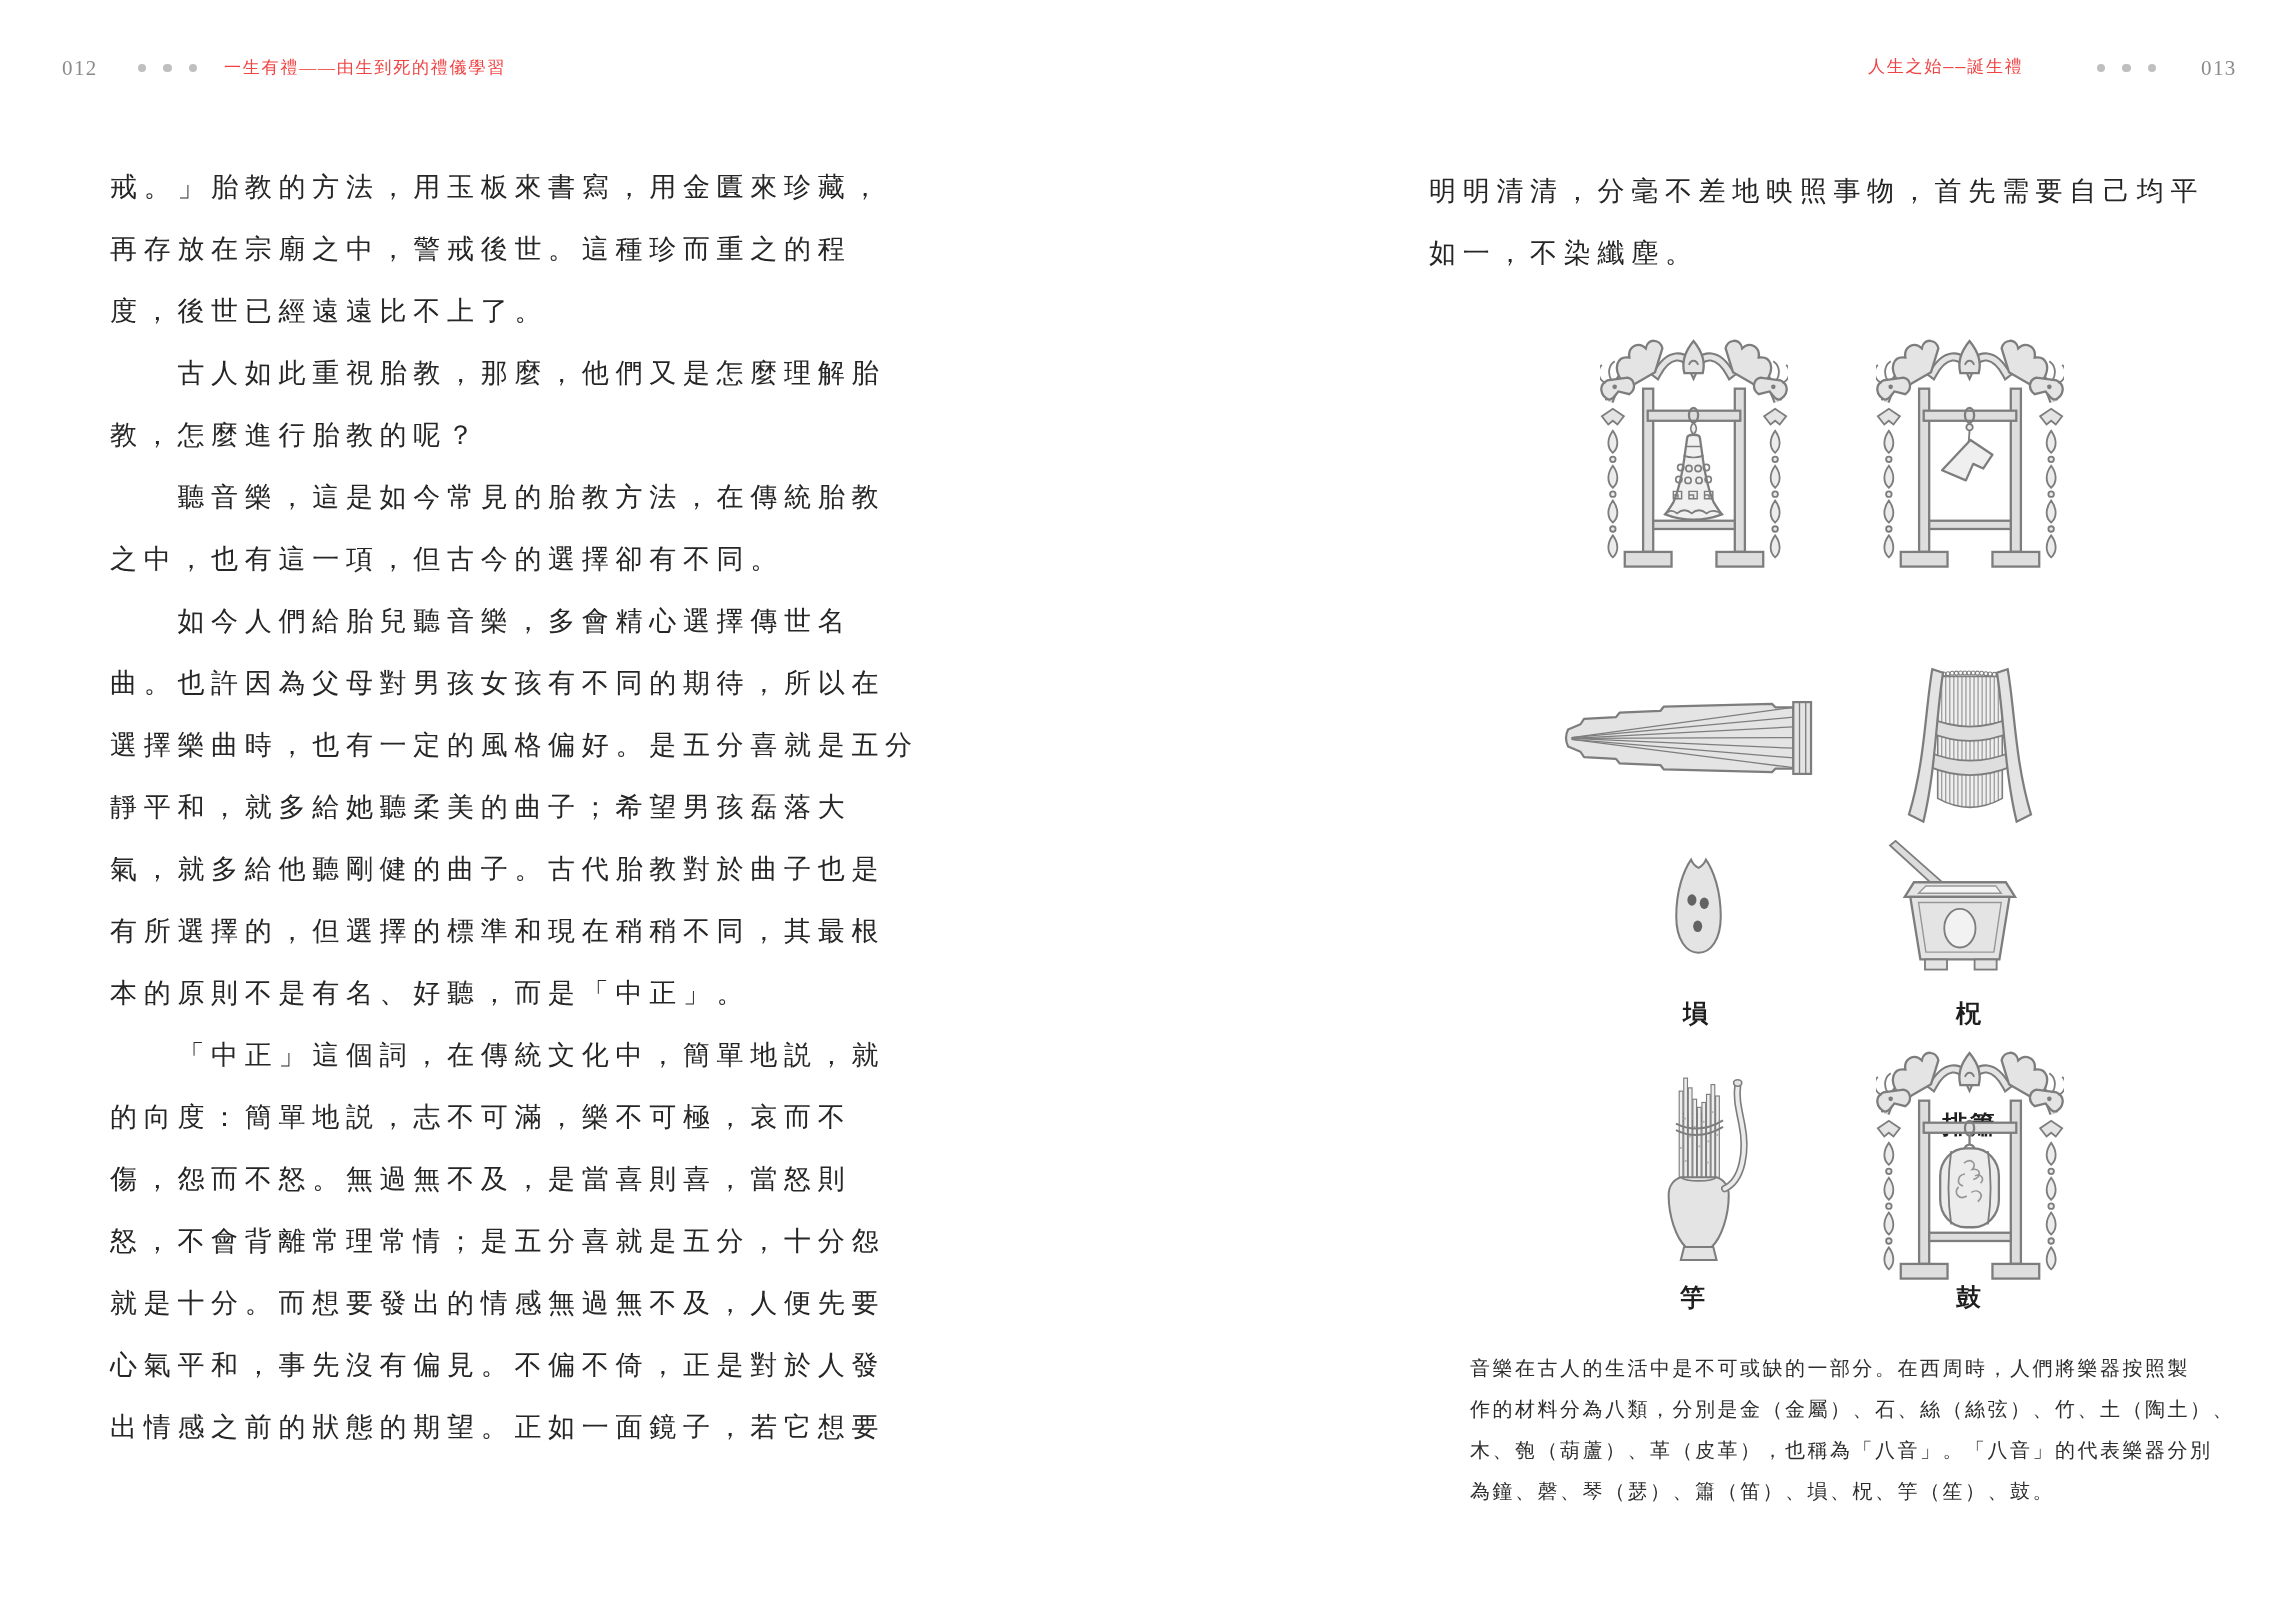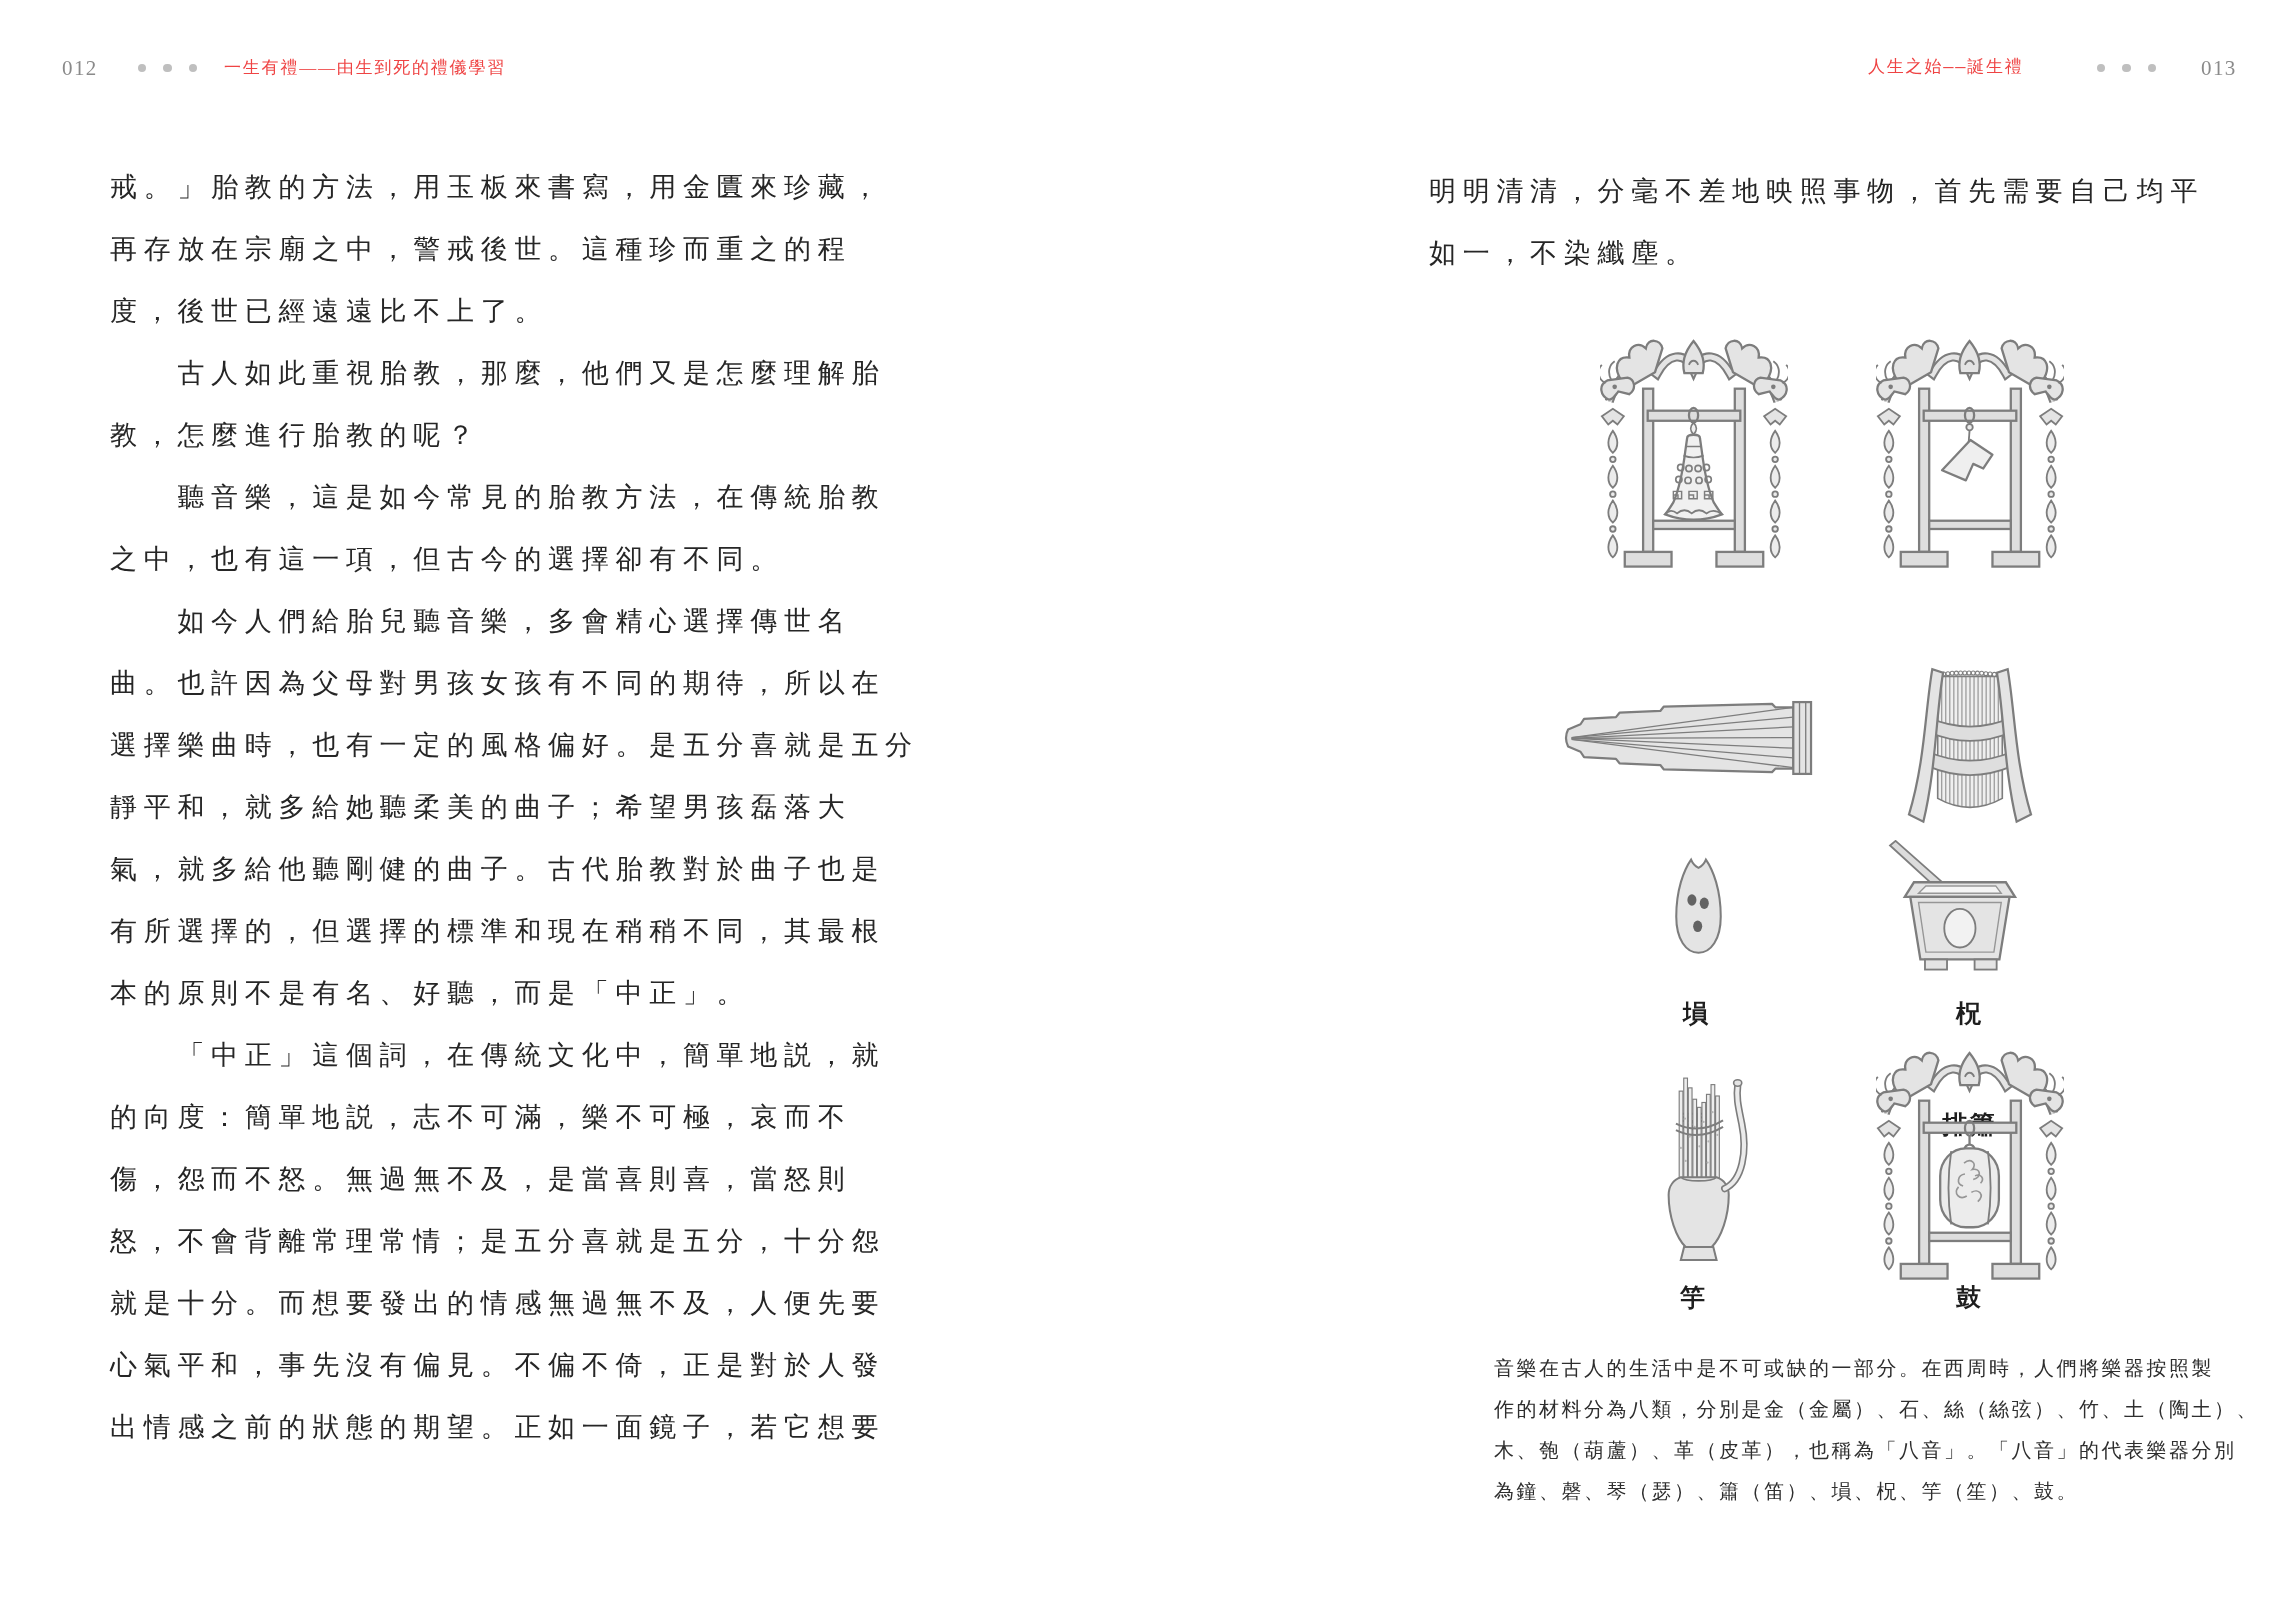--- a/index.html
+++ b/index.html
@@ -10,21 +10,21 @@
   .pgnum{font-size:21px;line-height:28.5px;color:#8a8a8a;letter-spacing:1.4px;}
   .runtitle{font-size:17px;line-height:28.5px;color:#ef4444;letter-spacing:1.8px;white-space:nowrap;}
   .dotrow{display:flex;gap:17px;}
   .dot{width:8.3px;height:8.3px;border-radius:50%;background:#bfbfbf;}
   
   .bodytext{font-size:27px;line-height:62px;letter-spacing:6.7px;color:#262626;}
   .bodytext .line{white-space:nowrap;height:62px;}
   
   .captiontext{font-family:"Liberation Sans","DejaVu Sans",sans-serif;
                font-size:20px;line-height:41px;letter-spacing:2.5px;color:#2e2e2e;}
-  .captiontext .line{white-space:nowrap;height:41px;margin-left:24px;}
+  .captiontext .line{white-space:nowrap;height:41px;}
   
   .figures{width:771px;height:1038px;}
   .fig{position:absolute;}
   .figlabel{position:absolute;width:116px;text-align:center;font-size:25px;
             font-weight:700;letter-spacing:2.8px;color:#1e1e1e;white-space:nowrap;}
 </style>
 </head>
 <body>
 
 <svg width="0" height="0" style="position:absolute" aria-hidden="true">

